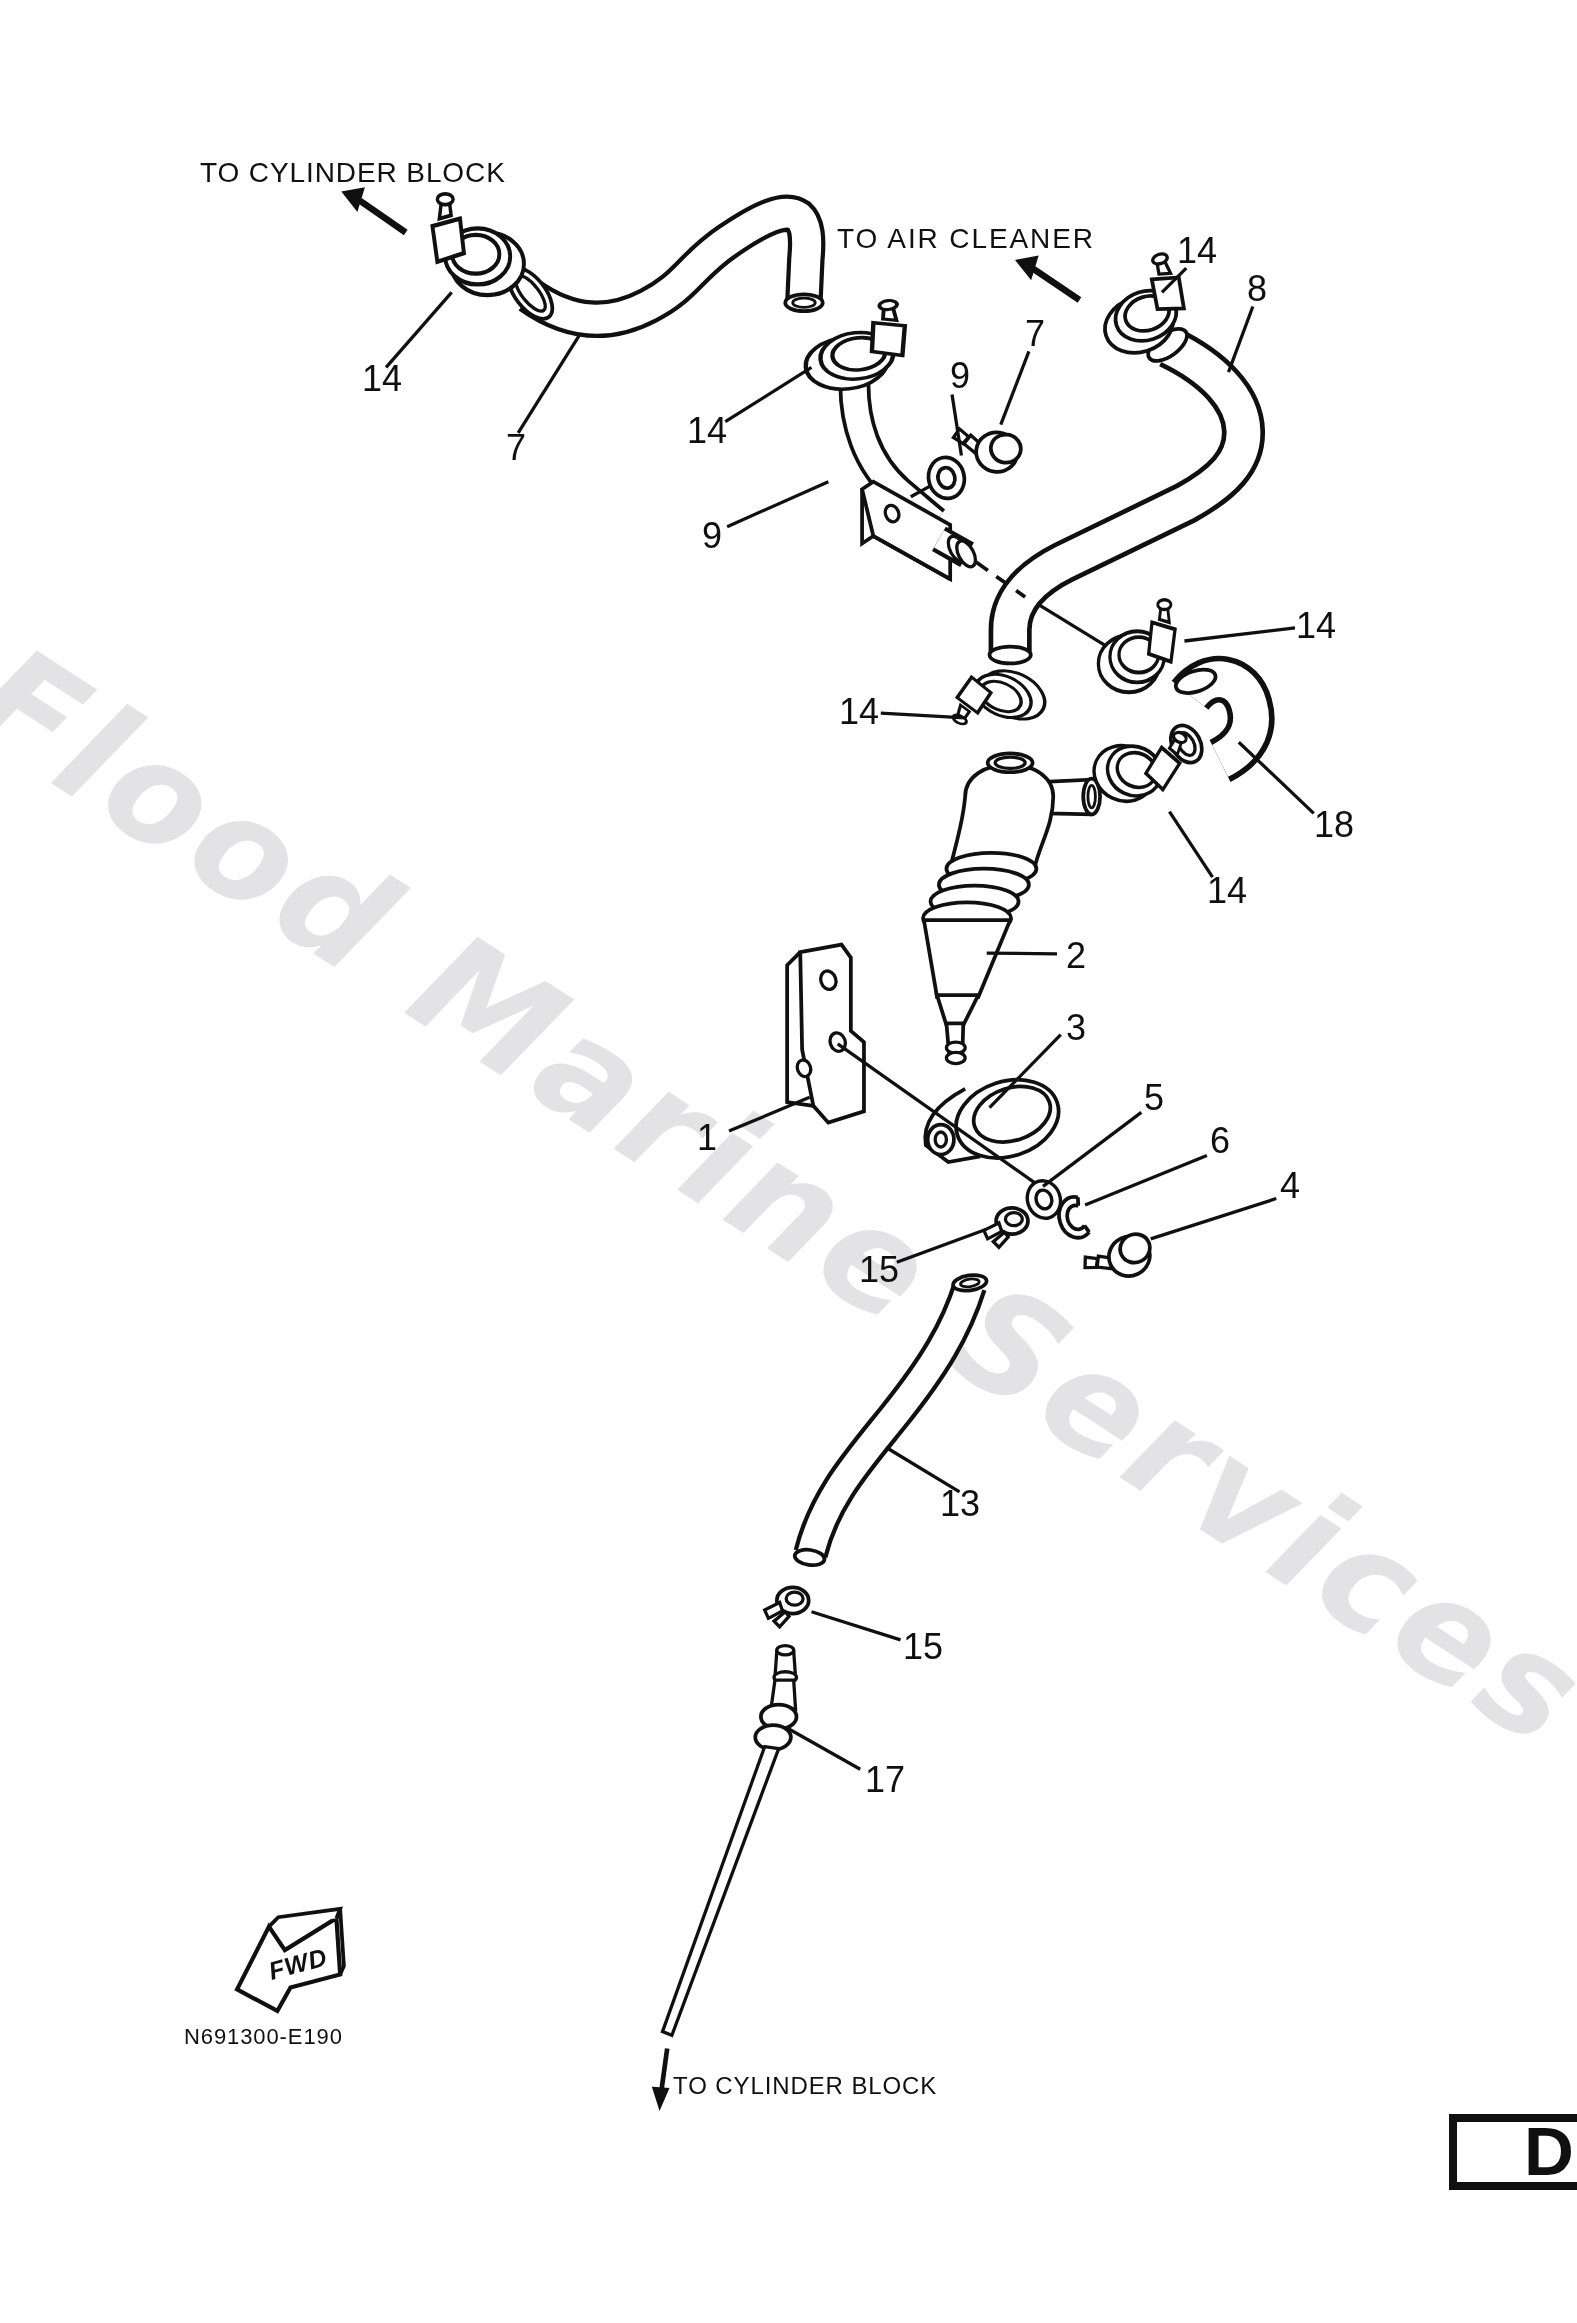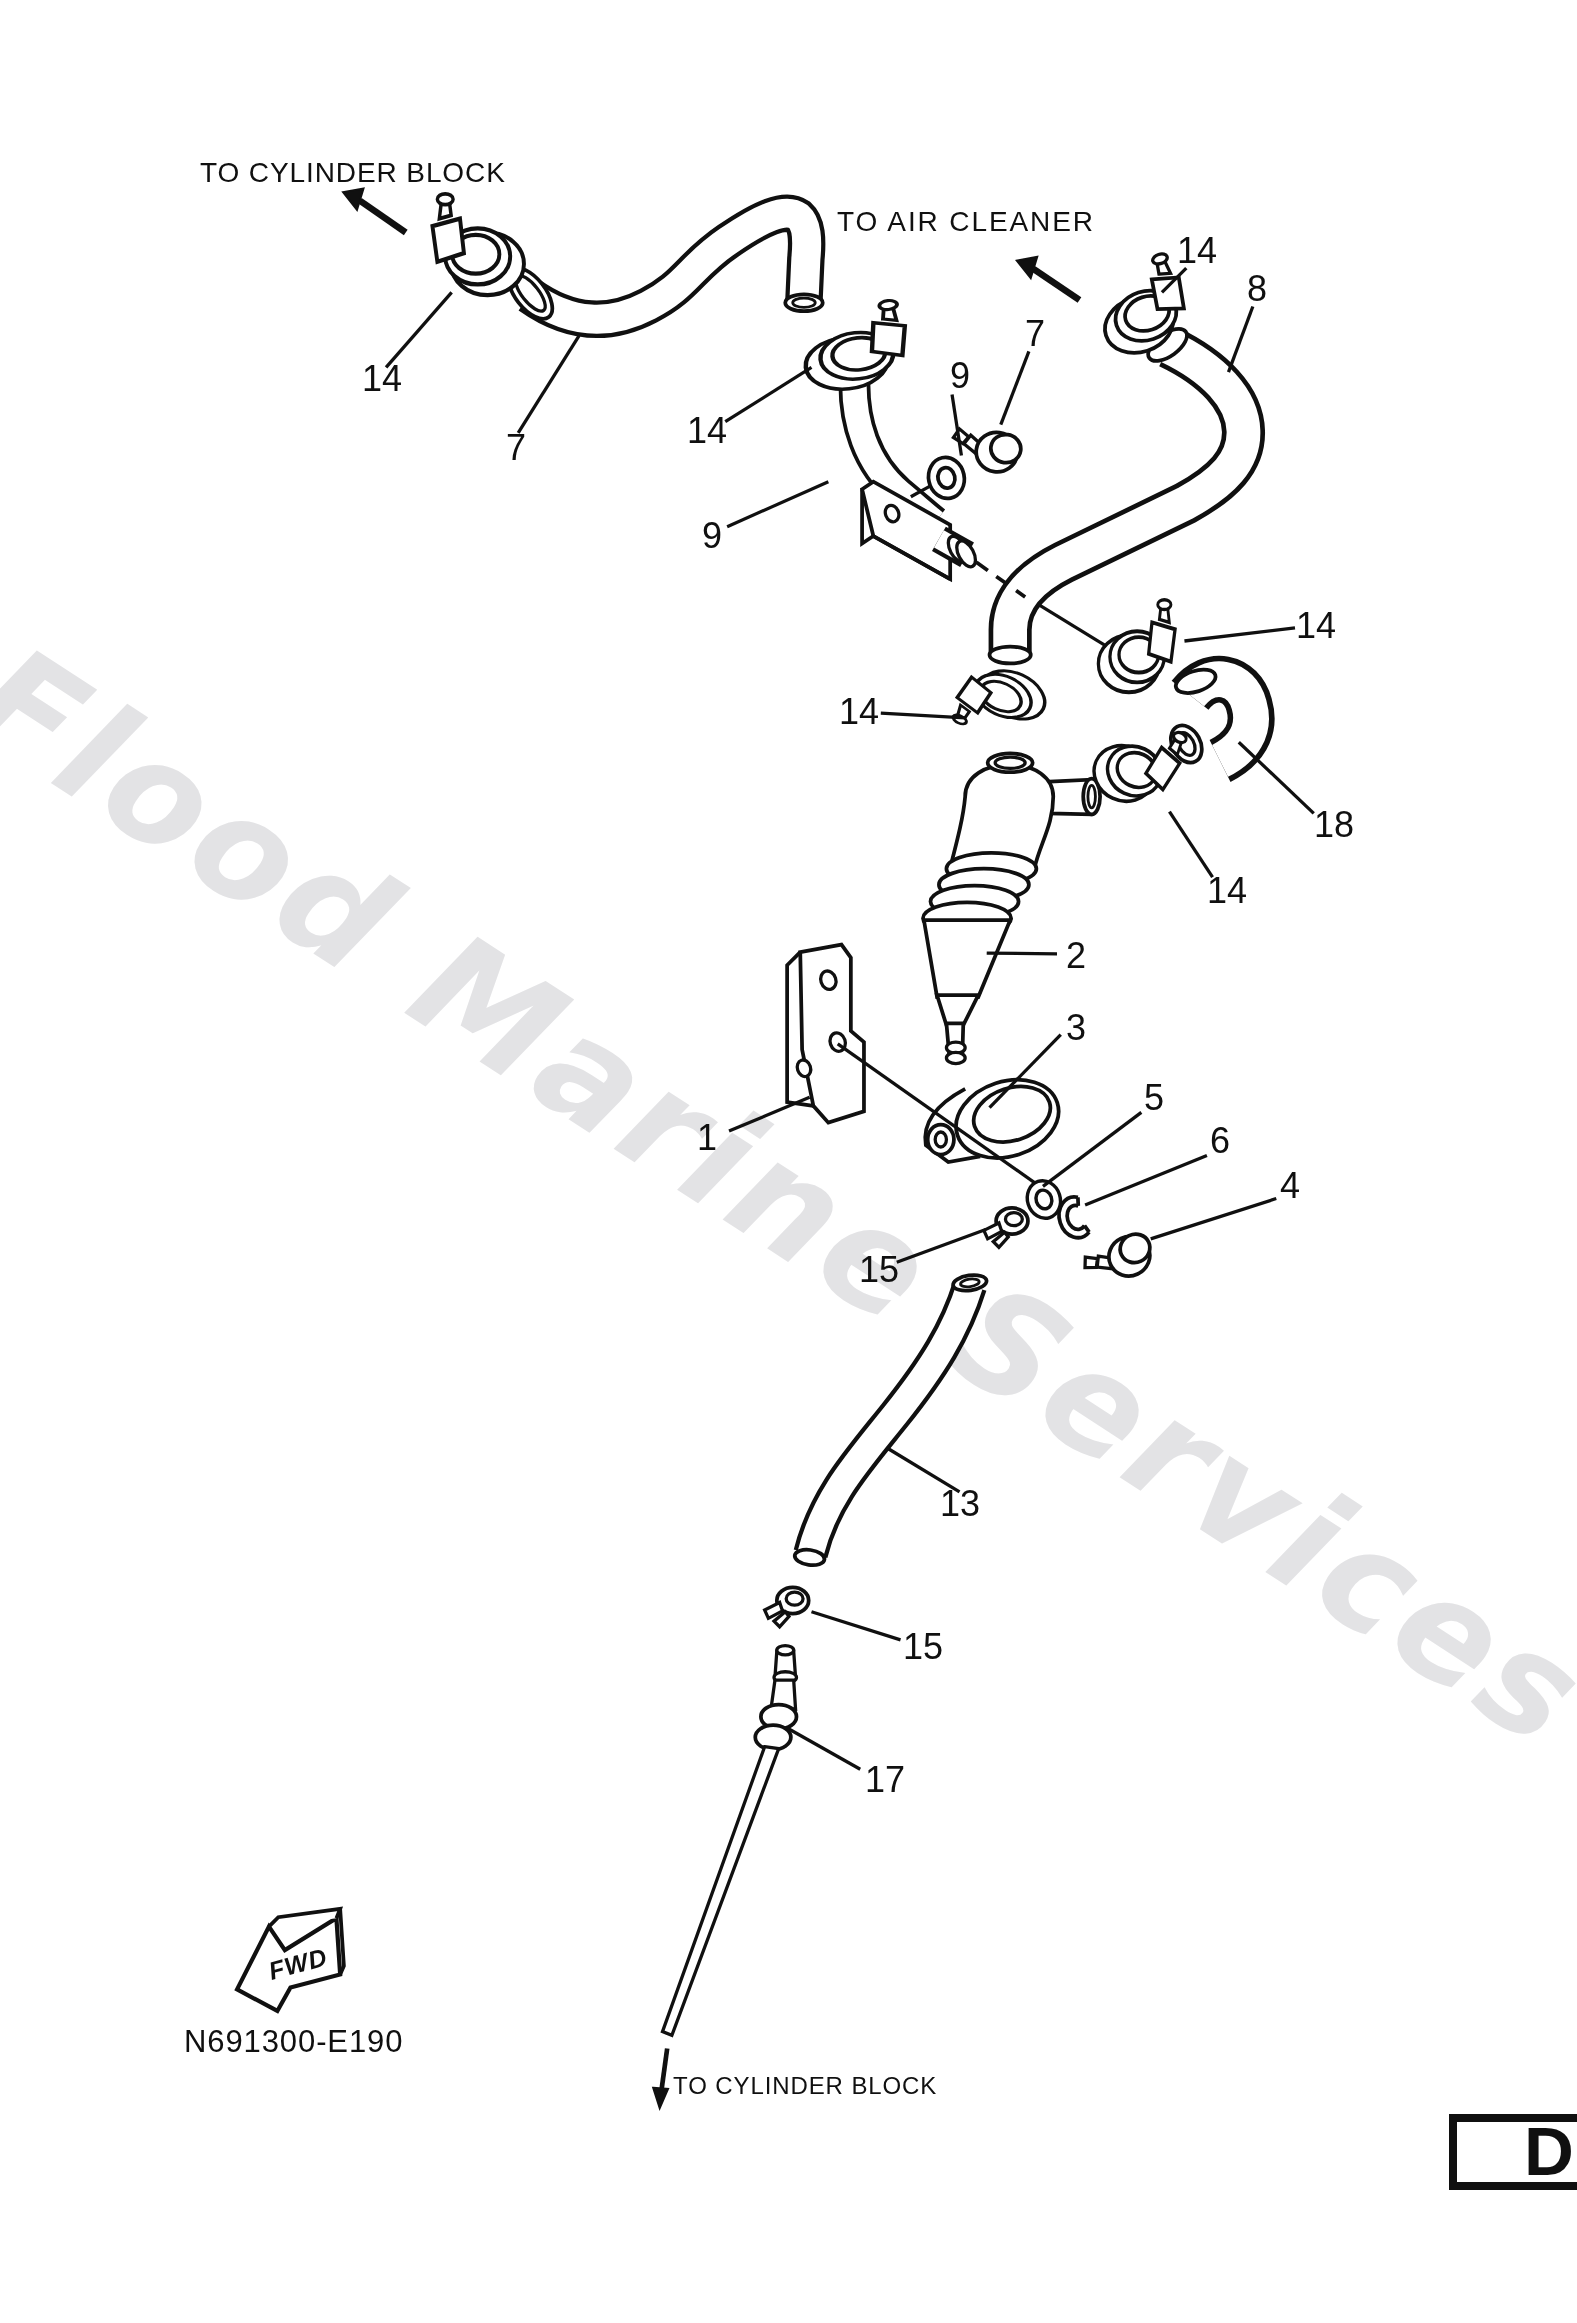--- a/index.html
+++ b/index.html
@@ -35,21 +35,21 @@
   .lbl.small{font-size:24px;}
   .callout{
     position:absolute;
     font-size:36px;
     transform:translate(-50%,-50%);
     white-space:nowrap;
   }
   .partnum{
     position:absolute;
     left:184px;top:2024px;
-    font-size:31px;
+    font-size:22px;
     letter-spacing:0.9px;
   }
   .fwd-text{
     position:absolute;
     left:298px;top:1964px;
     font-size:25px;
     font-weight:700;
     font-style:italic;
     transform:translate(-50%,-50%) rotate(-15deg);
     letter-spacing:0.9px;
@@ -259,21 +259,21 @@
     </g>
 
     <g>
       <path d="M 253,2123 L 287,2056 L 304,2081 L 359,2047 L 363,2107 L 310,2121 L 296,2146 Z" fill="#fff" stroke="#101010" stroke-width="4.5"></path>
       <path d="M 287,2056 L 297,2046 L 363,2037 L 359,2047" fill="#fff" stroke="#101010" stroke-width="4"></path>
       <path d="M 363,2037 L 367,2098 L 363,2107" fill="none" stroke="#101010" stroke-width="4"></path>
     </g>
   </svg>
 
   <div class="lbl" style="left:200px;top:157px">TO CYLINDER BLOCK</div>
-  <div class="lbl" style="left:837px;top:206px;letter-spacing:1.9px">TO AIR CLEANER</div>
+  <div class="lbl" style="left:837px;top:223px;letter-spacing:1.9px">TO AIR CLEANER</div>
   <div class="lbl small" style="left:673px;top:2072px">TO CYLINDER BLOCK</div>
   <div class="partnum">N691300-E190</div>
   <div class="fwd-text">FWD</div>
   <div class="dbox">
     <span>D</span>
   </div>
 
   <div class="callout" style="left:382px;top:379px">14</div>
   <div class="callout" style="left:516px;top:448px">7</div>
   <div class="callout" style="left:707px;top:431px">14</div>

